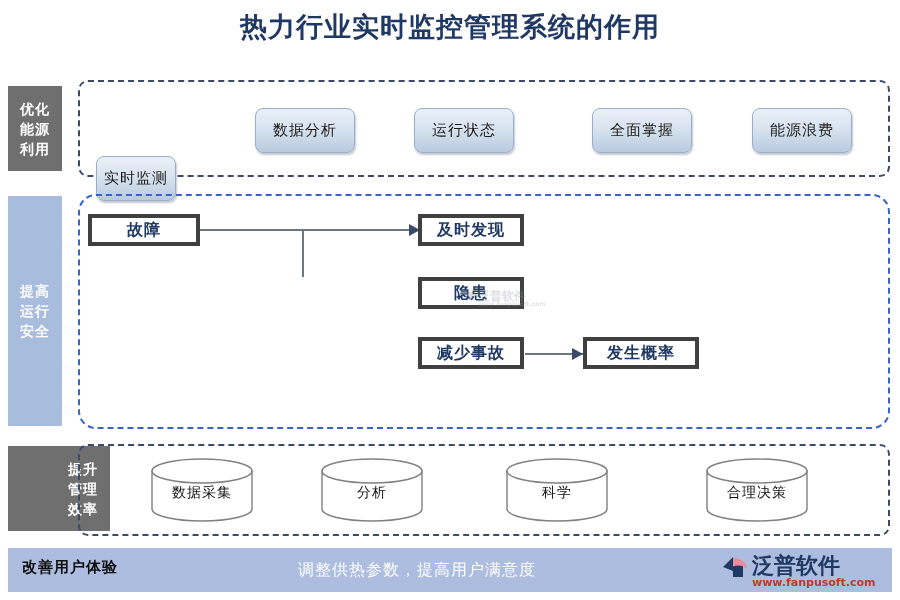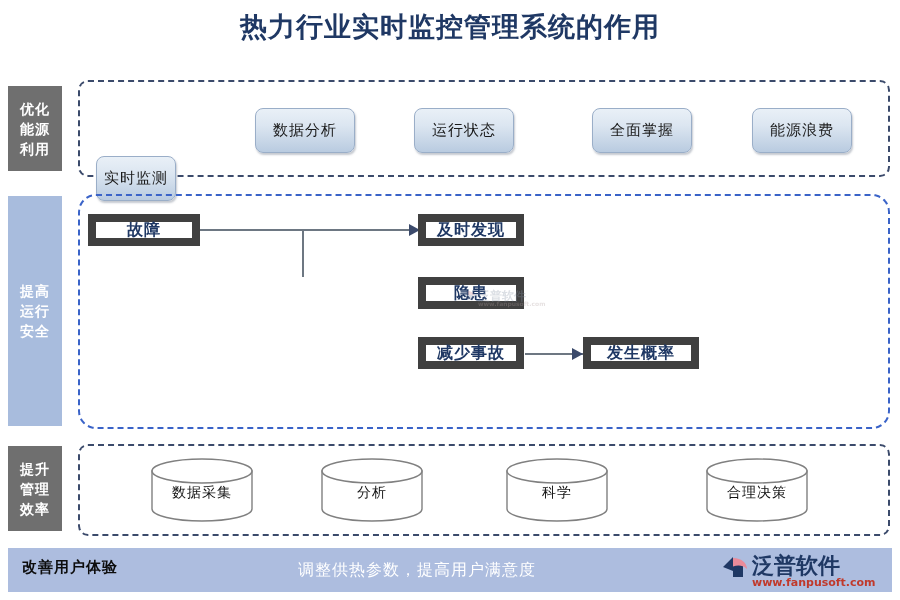--- a/index.html
+++ b/index.html
@@ -51,21 +51,21 @@
     line-height: 20px;
     letter-spacing: 1px;
   }
   .row-label span { display: block; }
 
   .label-gray  { background: #6f6f6f; }
   .label-blue  { background: #a8bcdd; }
 
   #label-1 { left: 8px;  top: 86px;  width: 54px;  height: 85px; }
   #label-2 { left: 8px;  top: 196px; width: 54px;  height: 230px; }
-  #label-3 { left: 8px;  top: 446px; width: 54px;  height: 85px; }
+  #label-3 { left: 8px;  top: 446px; width: 54px;  height: 85px; padding-left: 48px; }
 
   
   .group {
     position: absolute;
     box-sizing: border-box;
   }
   .group-dashdot {
     border: 2px dashed #3b4a6b;
     border-radius: 10px;
   }
@@ -93,21 +93,21 @@
     font-size: 15px;
     color: #1a1a1a;
     white-space: nowrap;
     letter-spacing: 1px;
   }
 
   
   .cbox {
     position: absolute;
     box-sizing: border-box;
-    border: 8px solid #404040;
+    border: 4px solid #404040;
     background: #ffffff;
     display: flex;
     align-items: center;
     justify-content: center;
     font-size: 16px;
     font-weight: 700;
     color: #1f3864;
     white-space: nowrap;
     letter-spacing: 1px;
     z-index: 3;

